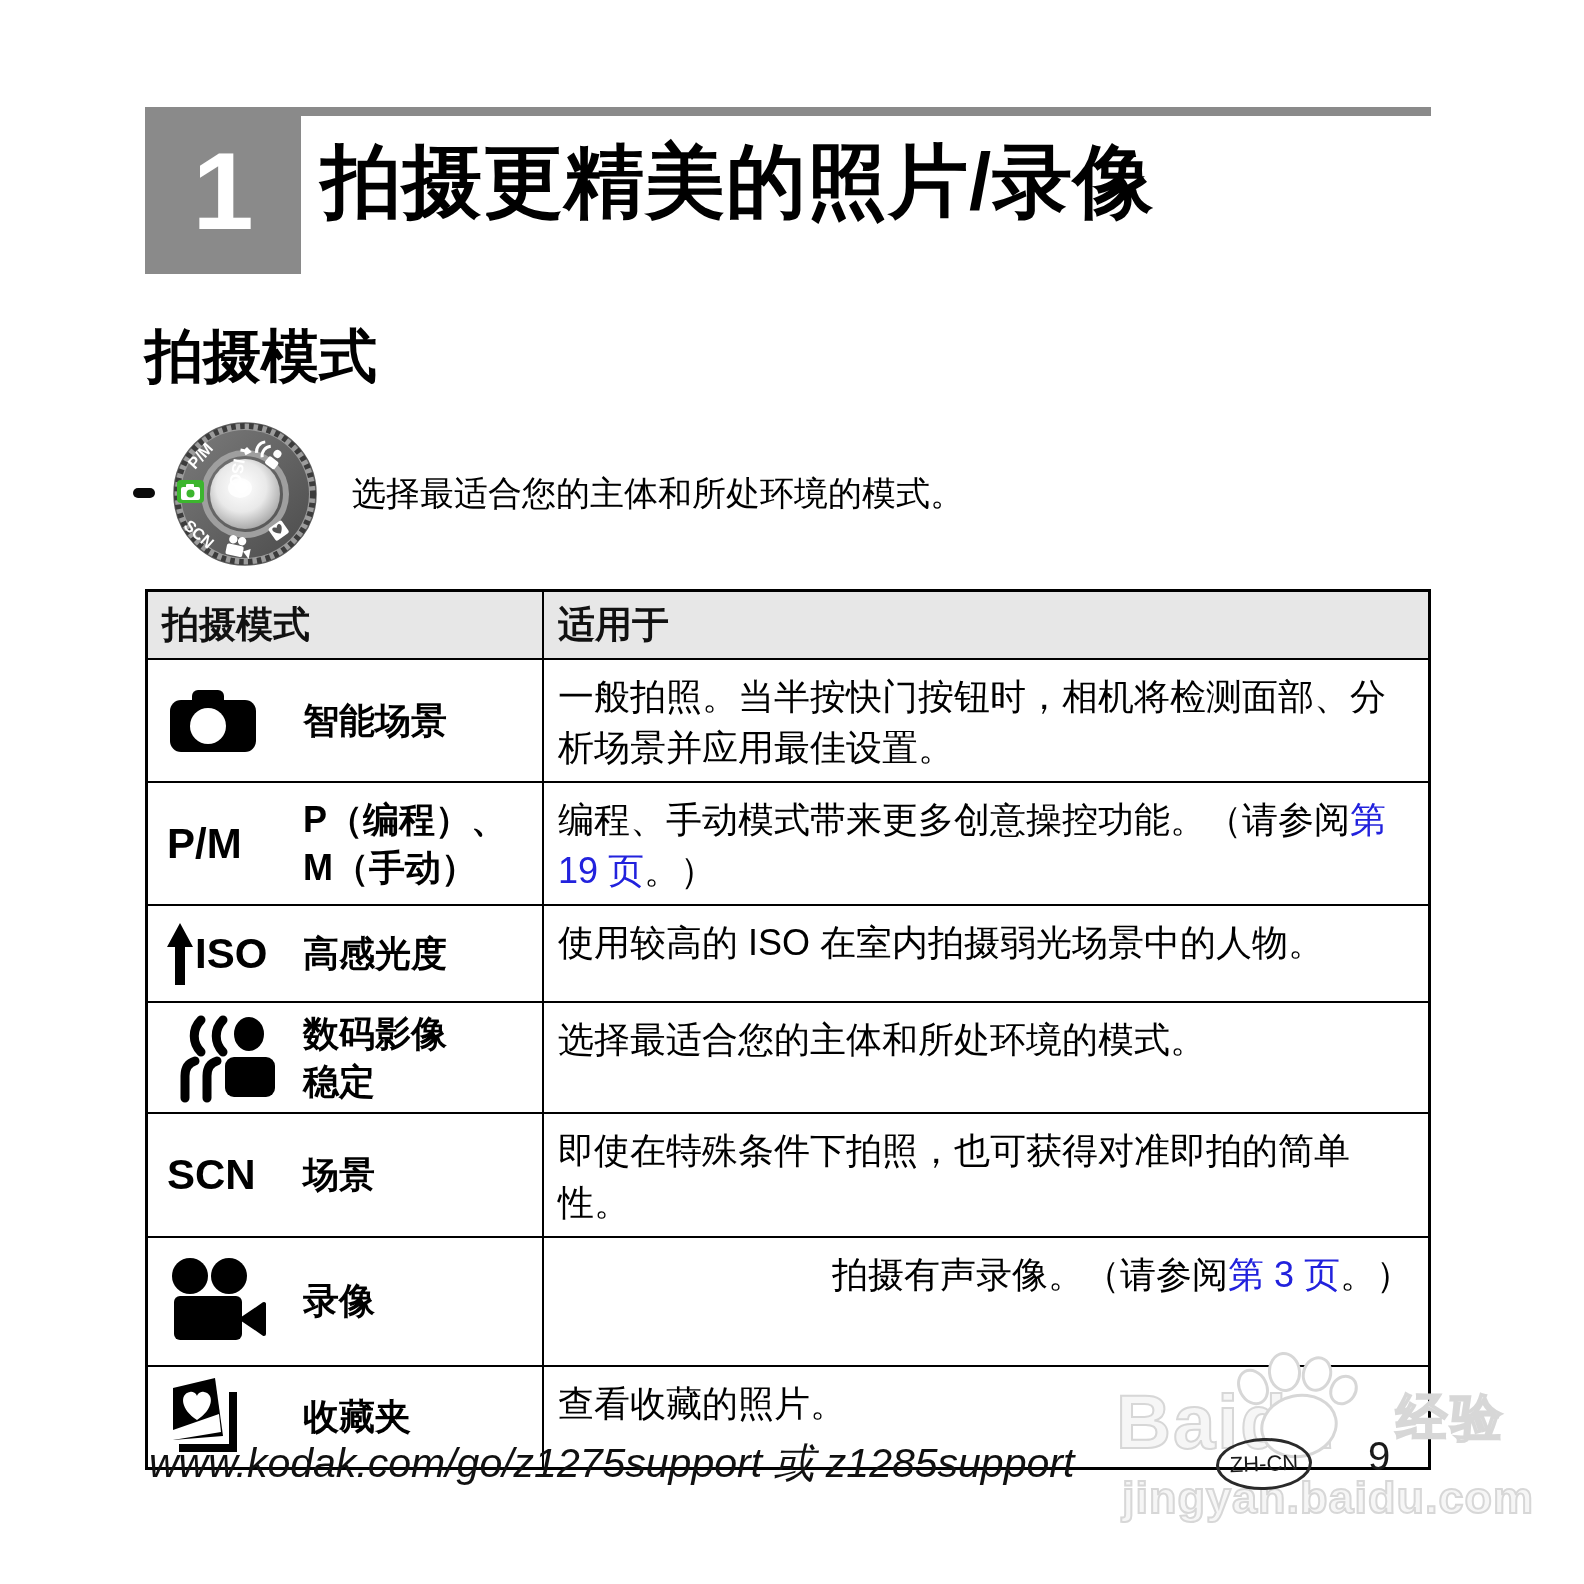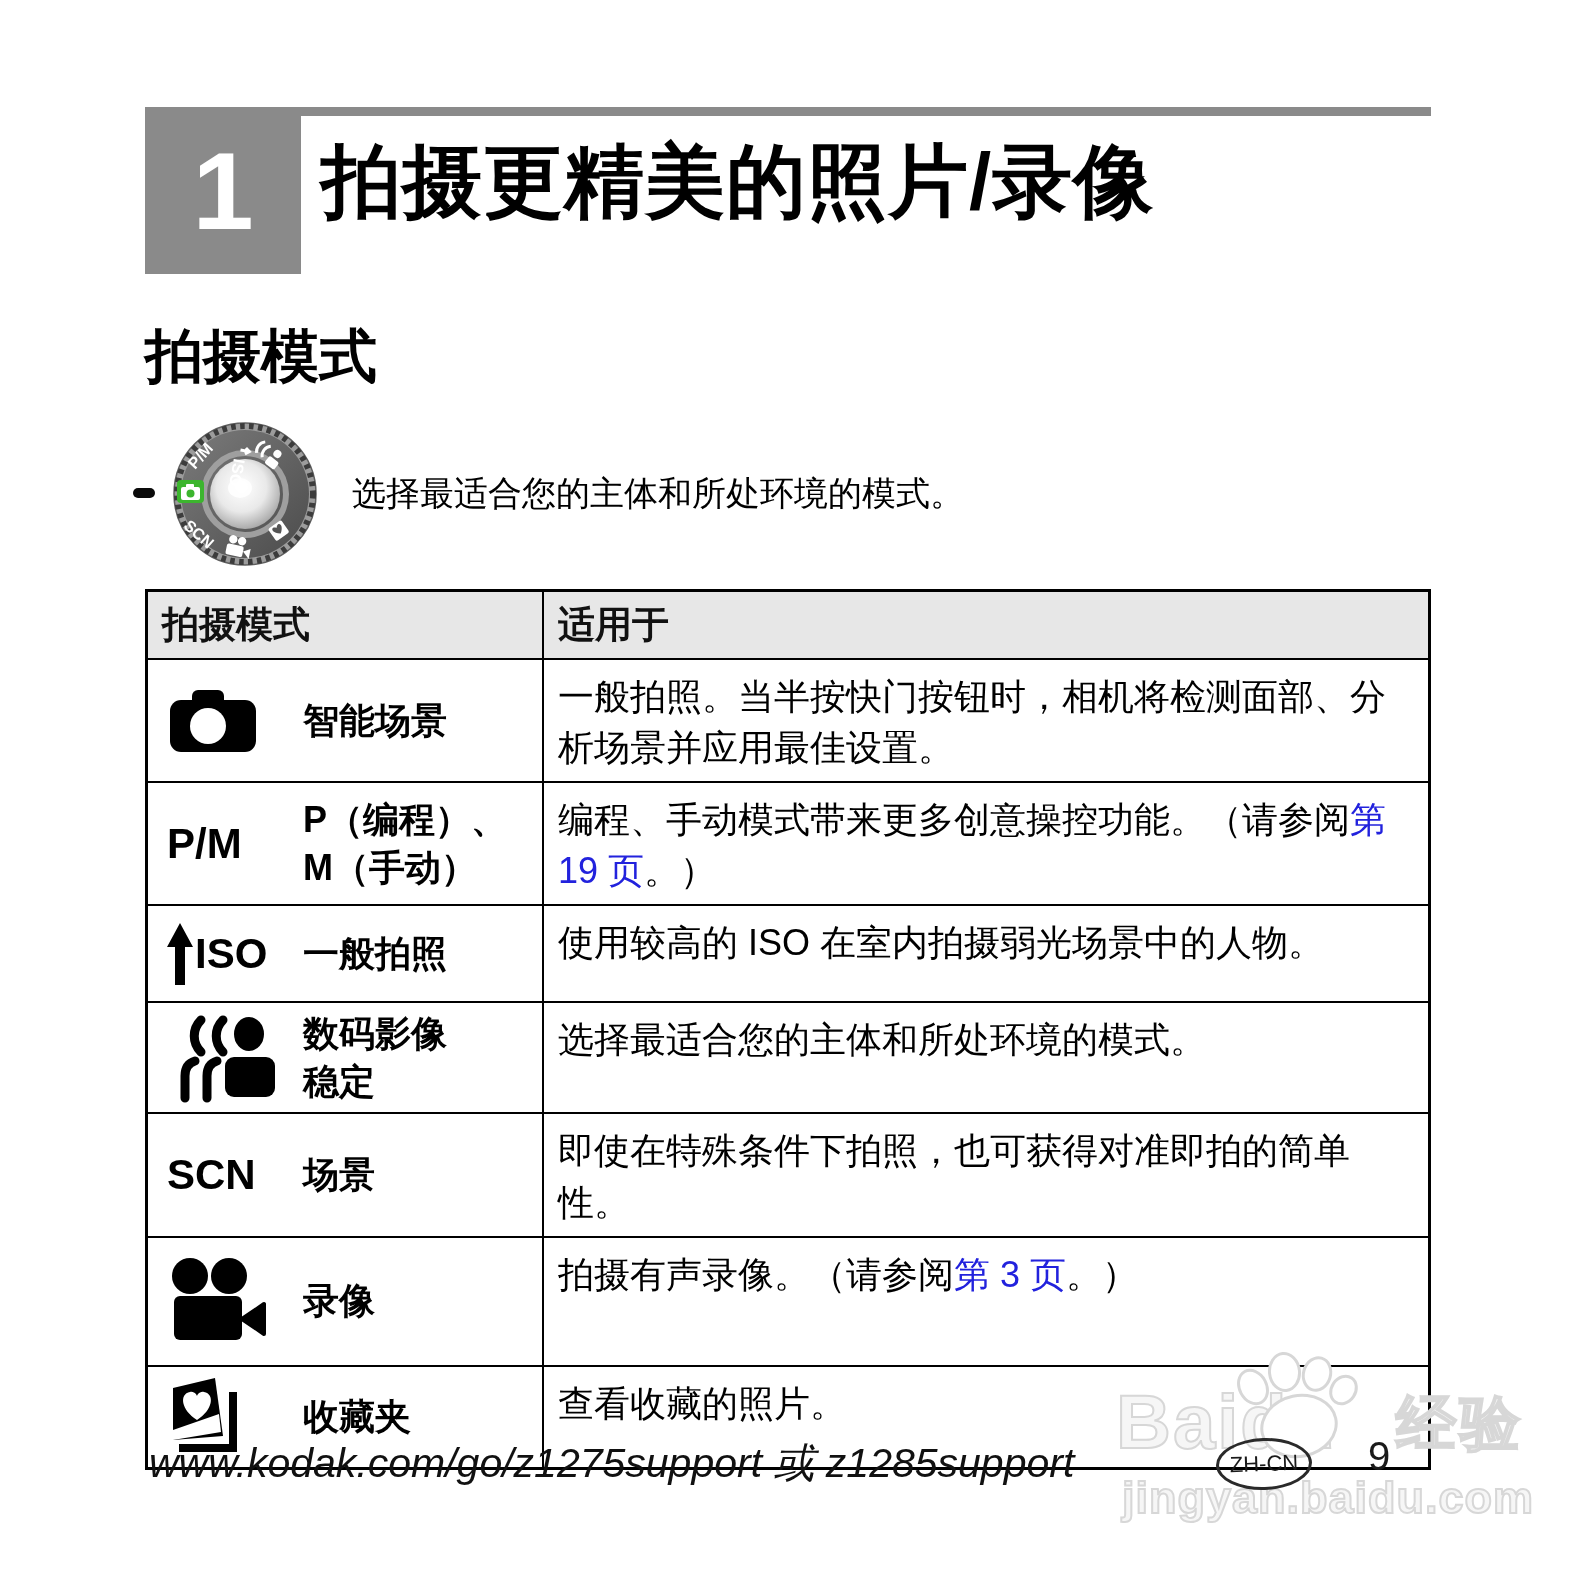--- a/index.html
+++ b/index.html
@@ -24,40 +24,40 @@
     border:3px solid #000;table-layout:fixed;}
   .mode-table th,.mode-table td{border:2px solid #000;}
   .mode-table th{background:#e7e7e7;text-align:left;font-size:37px;font-weight:bold;
     padding:8px 14px;height:48px;}
   .col-mode{width:366px;}
   .mode-table tbody tr:nth-child(1){height:106px;padding-left:37px;}
   .mode-table tbody tr:nth-child(2){height:111px;}
   .mode-table tbody tr:nth-child(3){height:97px;}
   .mode-table tbody tr:nth-child(4){height:109px;}
   .mode-table tbody tr:nth-child(5){height:65px;}
-  .mode-table tbody tr:nth-child(6){height:129px;}
+  .mode-table tbody tr:nth-child(6){height:129px;text-align:right;}
   .mode-table tbody tr:nth-child(7){height:87px;}
   .mode-cell{vertical-align:middle;}
   .mode-cell-inner{display:flex;align-items:center;gap:14px;padding:6px 6px 6px 18px;}
   .icon-slot{width:122px;flex-shrink:0;display:flex;align-items:center;gap:2px;}
   .mode-text{font-size:42px;font-weight:bold;color:#000;letter-spacing:0;}
   .mode-label{font-size:36px;font-weight:bold;line-height:1.32;color:#000;}
   .desc-cell{vertical-align:top;padding:11px 16px 8px 14px;font-size:36px;line-height:1.42;color:#000;}
   .ref-link{color:#2222dd;}
   
   .footer-url{position:absolute;left:149px;top:1436px;font-size:41px;font-style:italic;
     color:#111;z-index:2;white-space:nowrap;}
   .lang-badge{position:absolute;left:1216px;top:1438px;width:90px;height:46px;border:3px solid #2a2a2a;
     border-radius:50%;display:flex;align-items:center;justify-content:center;font-size:22px;
     color:#1a1a1a;z-index:2;background:transparent;transform:rotate(-2deg);}
   .page-number{position:absolute;left:1368px;top:1434px;font-size:40px;color:#1a1a1a;z-index:2;}
   
   .wm{position:absolute;font-weight:bold;color:#f6f6f6;-webkit-text-stroke:2px #d7d7d7;z-index:1;white-space:nowrap;}
   .wm-baidu{left:1116px;top:1378px;font-size:76px;letter-spacing:2px;}
-  .wm-cn{left:1396px;top:1384px;font-size:60px;letter-spacing:4px;}
+  .wm-cn{left:1396px;top:1384px;font-size:51px;letter-spacing:4px;}
   .wm-site{left:1122px;top:1472px;font-size:45px;letter-spacing:1px;text-align:right;}
   .wm-paw{position:absolute;left:1238px;top:1352px;width:130px;height:110px;z-index:1;}
   .wm-paw span{position:absolute;border:3px solid #d7d7d7;background:#fff;border-radius:50%;}
   .paw-pad{left:22px;top:42px;width:72px;height:58px;transform:rotate(-12deg);}
   .paw-t1{left:0;top:16px;width:24px;height:32px;transform:rotate(-28deg);}
   .paw-t2{left:30px;top:0;width:27px;height:34px;transform:rotate(-6deg);}
   .paw-t3{left:64px;top:4px;width:24px;height:30px;transform:rotate(16deg);}
   .paw-t4{left:92px;top:22px;width:21px;height:26px;transform:rotate(34deg);}
 </style>
 </head>
@@ -175,21 +175,21 @@
       </tr>
       <tr>
         <td class="mode-cell">
           <div class="mode-cell-inner">
             <div class="icon-slot">
               <svg width="26" height="62" viewBox="0 0 26 62">
                 <polygon points="13,0 26,24 18,24 18,62 8,62 8,24 0,24" fill="#000"></polygon>
               </svg>
               <span class="mode-text">ISO</span>
             </div>
-            <div class="mode-label">一般拍照</div>
+            <div class="mode-label">高感光度</div>
           </div>
         </td>
         <td class="desc-cell"><span>使用较高的 ISO 在室内拍摄弱光场景中的人物。</span></td>
       </tr>
       <tr>
         <td class="mode-cell">
           <div class="mode-cell-inner">
             <div class="icon-slot">
               <svg width="112" height="92" viewBox="0 0 112 92">
                 <g stroke="#000" stroke-width="9" stroke-linecap="round" fill="none">

